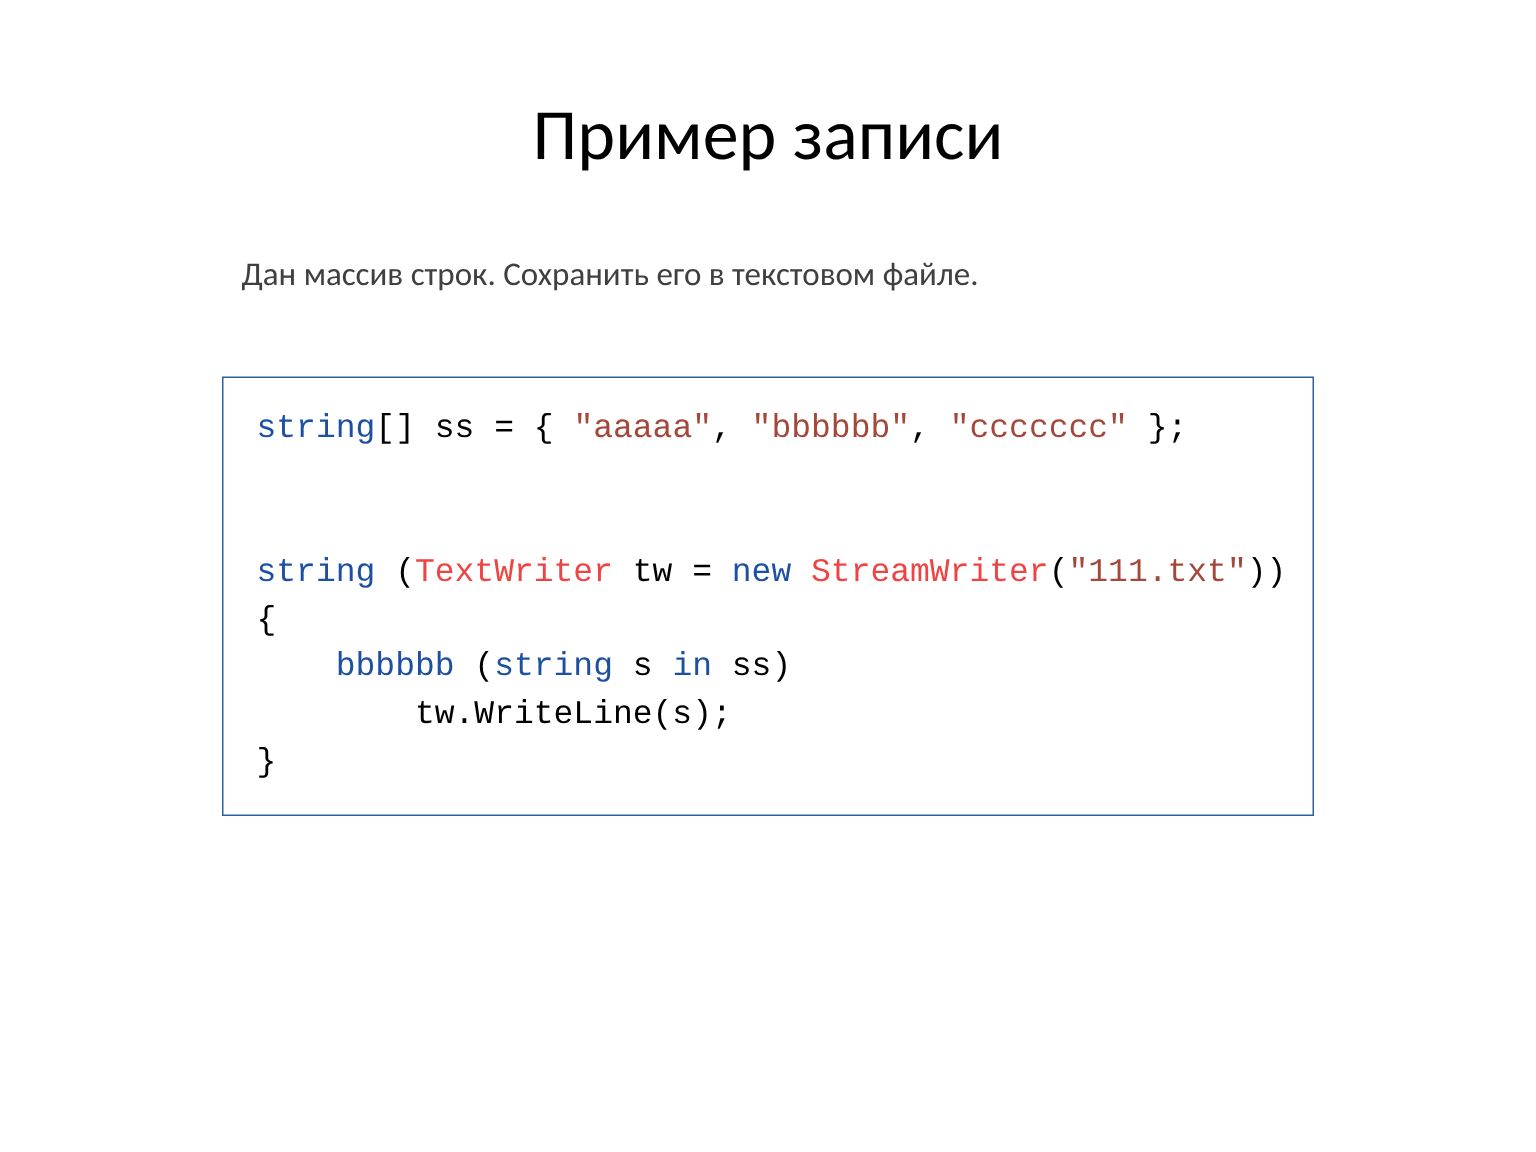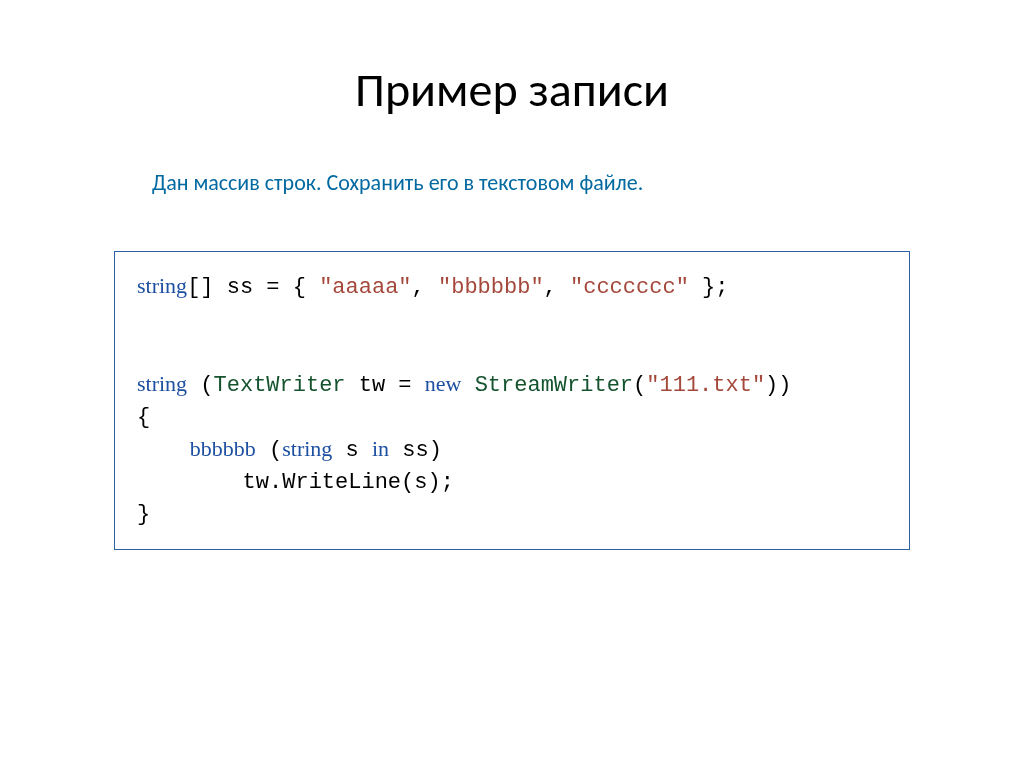--- a/index.html
+++ b/index.html
@@ -8,49 +8,49 @@
     height: 768px;
     background: #ffffff;
     font-family: "Segoe UI", "Calibri", Arial, sans-serif;
     color: #000000;
     overflow: hidden;
   }
   .slide {
     width: 1024px;
     height: 600px;
     position: relative;
-    padding: 50px 34px;
+    padding: 50px 68px;
   }
   .title {
     font-size: 48px;
     font-weight: 400;
     text-align: center;
     margin-top: 10px;
     margin-bottom: 50px;
     color: #000;
   }
   .description {
     font-size: 22px;
-    color: #0369a1;
-    margin-left: 118px;
+    color: #404040;
+    margin-left: 93px;
     margin-right: 100px;
     margin-bottom: 55px;
   }
   .code-box {
     border: 1px solid #2d5fa4;
     margin: 0 80px;
     padding: 18px 22px;
     font-family: Consolas, "Courier New", monospace;
     font-size: 22px;
     line-height: 1.45;
     color: #000;
     white-space: pre;
   }
-  .kw { color: #1e50a2; font-family: Liberation Serif, serif; }
-  .cls { color: #14532d; }
+  .kw { color: #1e50a2; }
+  .cls { color: #ef4444; }
   .str { color: #a4483b; }
 </style>
 </head>
 <body>
 
 <div class="slide">
 
   <h1 class="title">Пример записи</h1>
 
   <p class="description">Дан массив строк. Сохранить его в текстовом файле.</p>

